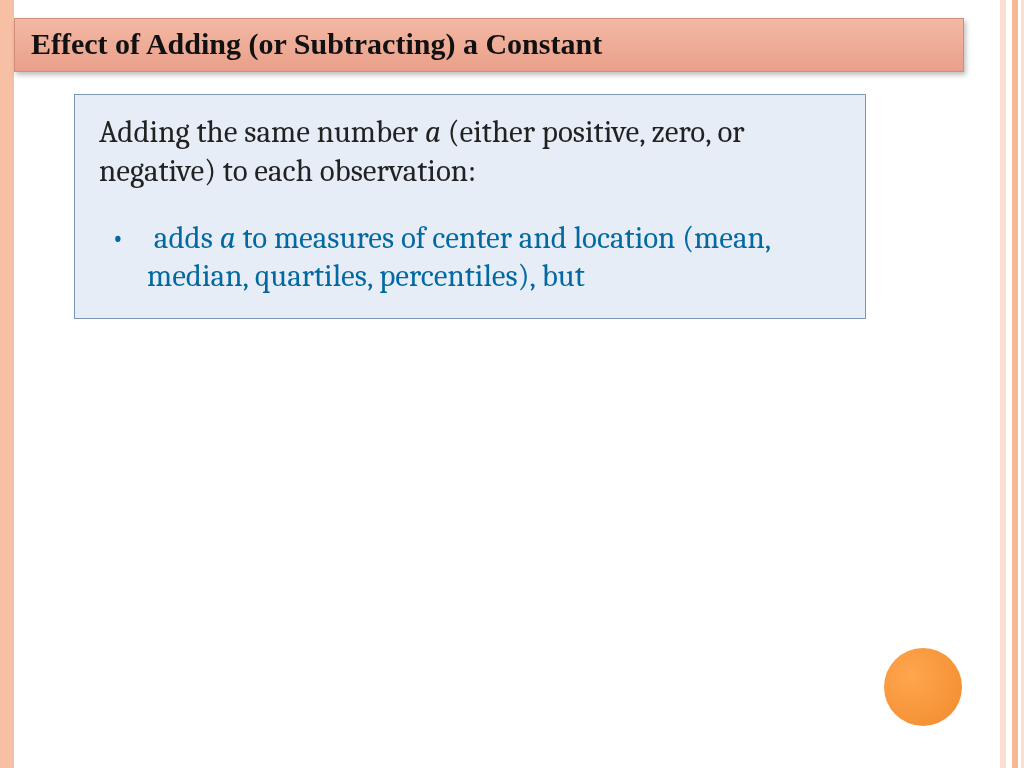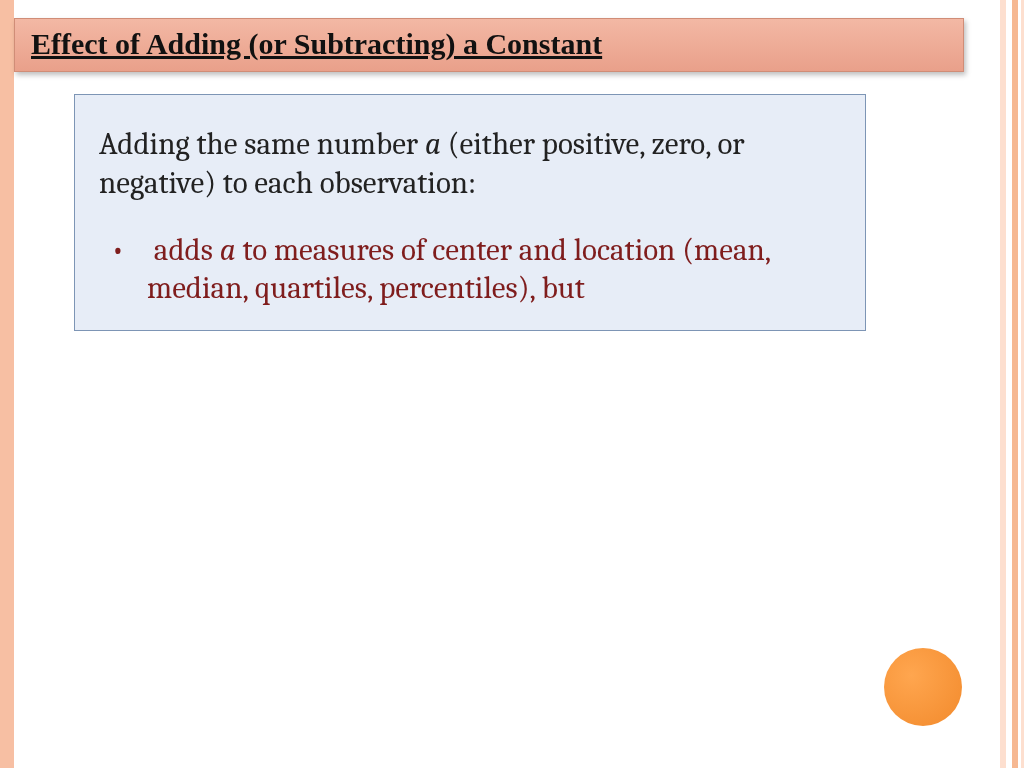--- a/index.html
+++ b/index.html
@@ -40,40 +40,39 @@
       top: 18px;
       width: 950px;
       padding: 8px 16px 10px 16px;
       background: linear-gradient(#f3b8a4, #e9a08a);
       border: 1px solid #d08d77;
       box-shadow: 2px 3px 5px rgba(0,0,0,0.25);
       font-size: 30px;
       font-weight: bold;
       color: #111;
       font-family: Georgia, 'Times New Roman', serif;
-      text-decoration: underline;
     }
     .content-box {
       position: absolute;
       left: 74px;
       top: 94px;
       width: 792px;
       background: #e7edf7;
       border: 1px solid #7d95b5;
-      padding: 30px 20px 22px 24px;
+      padding: 18px 20px 22px 24px;
     }
     .intro {
       font-size: 31px;
       line-height: 1.25;
       color: #222;
     }
     .bullet {
       font-size: 31px;
       line-height: 1.25;
-      color: #7f1d1d;
+      color: #0369a1;
       margin-top: 28px;
       padding-left: 48px;
       text-indent: -18px;
     }
     .bullet::before {
       content: "•";
       display: inline-block;
       width: 18px;
     }
     .ital { font-style: italic; }

